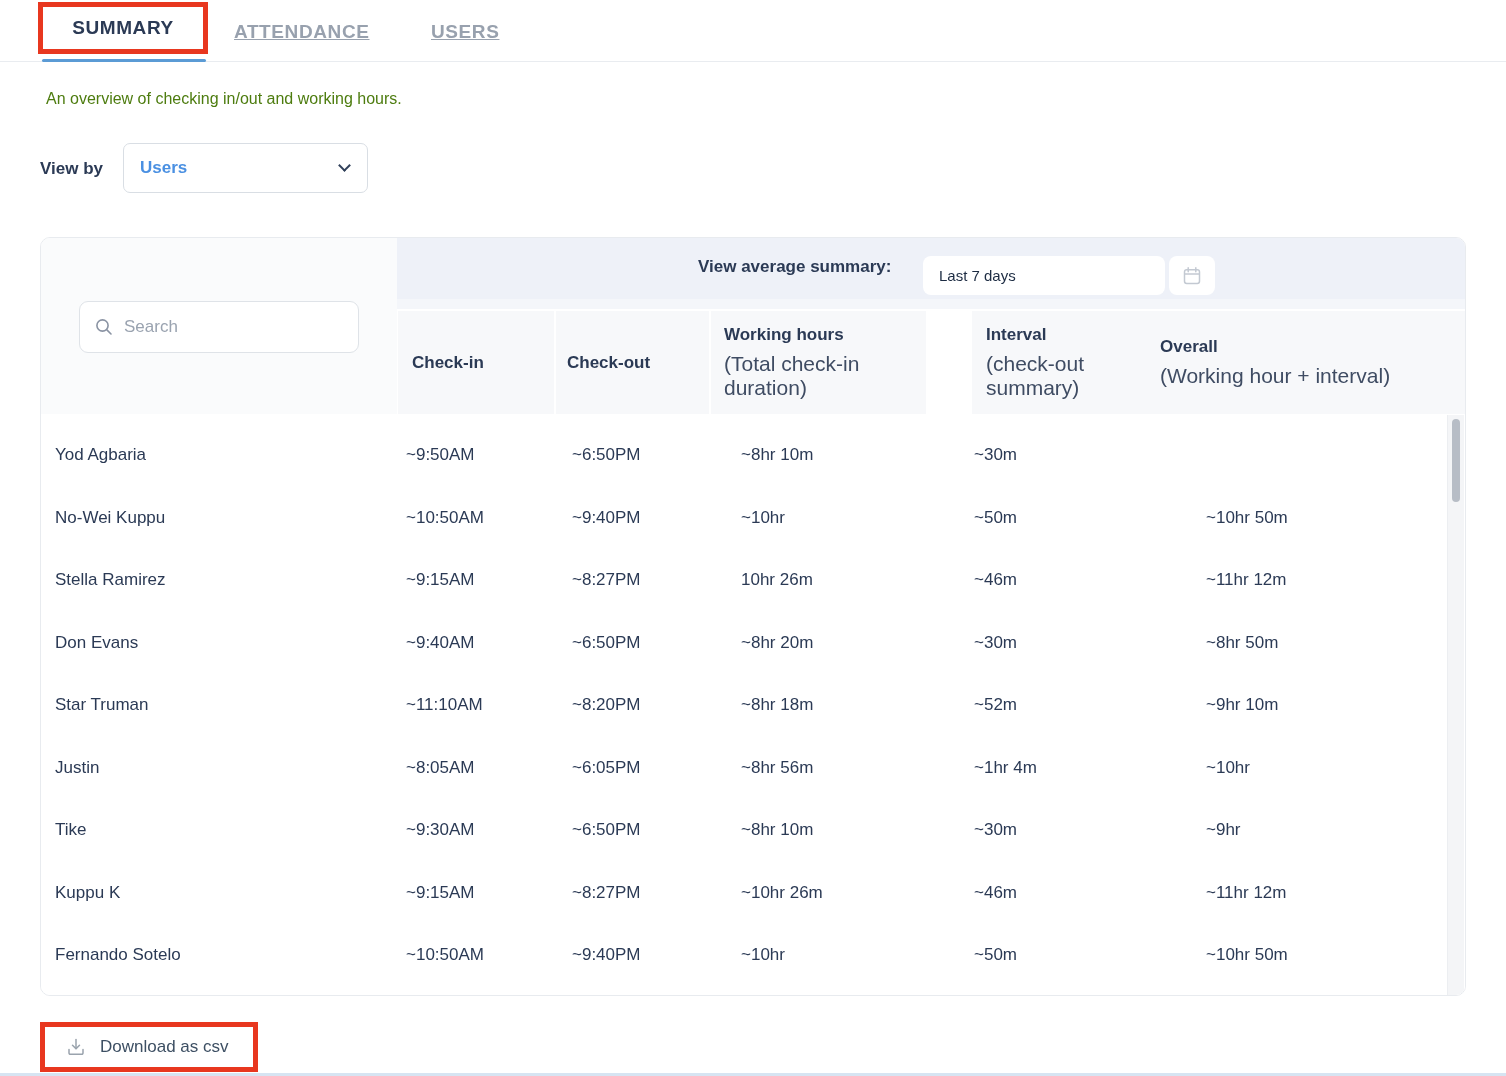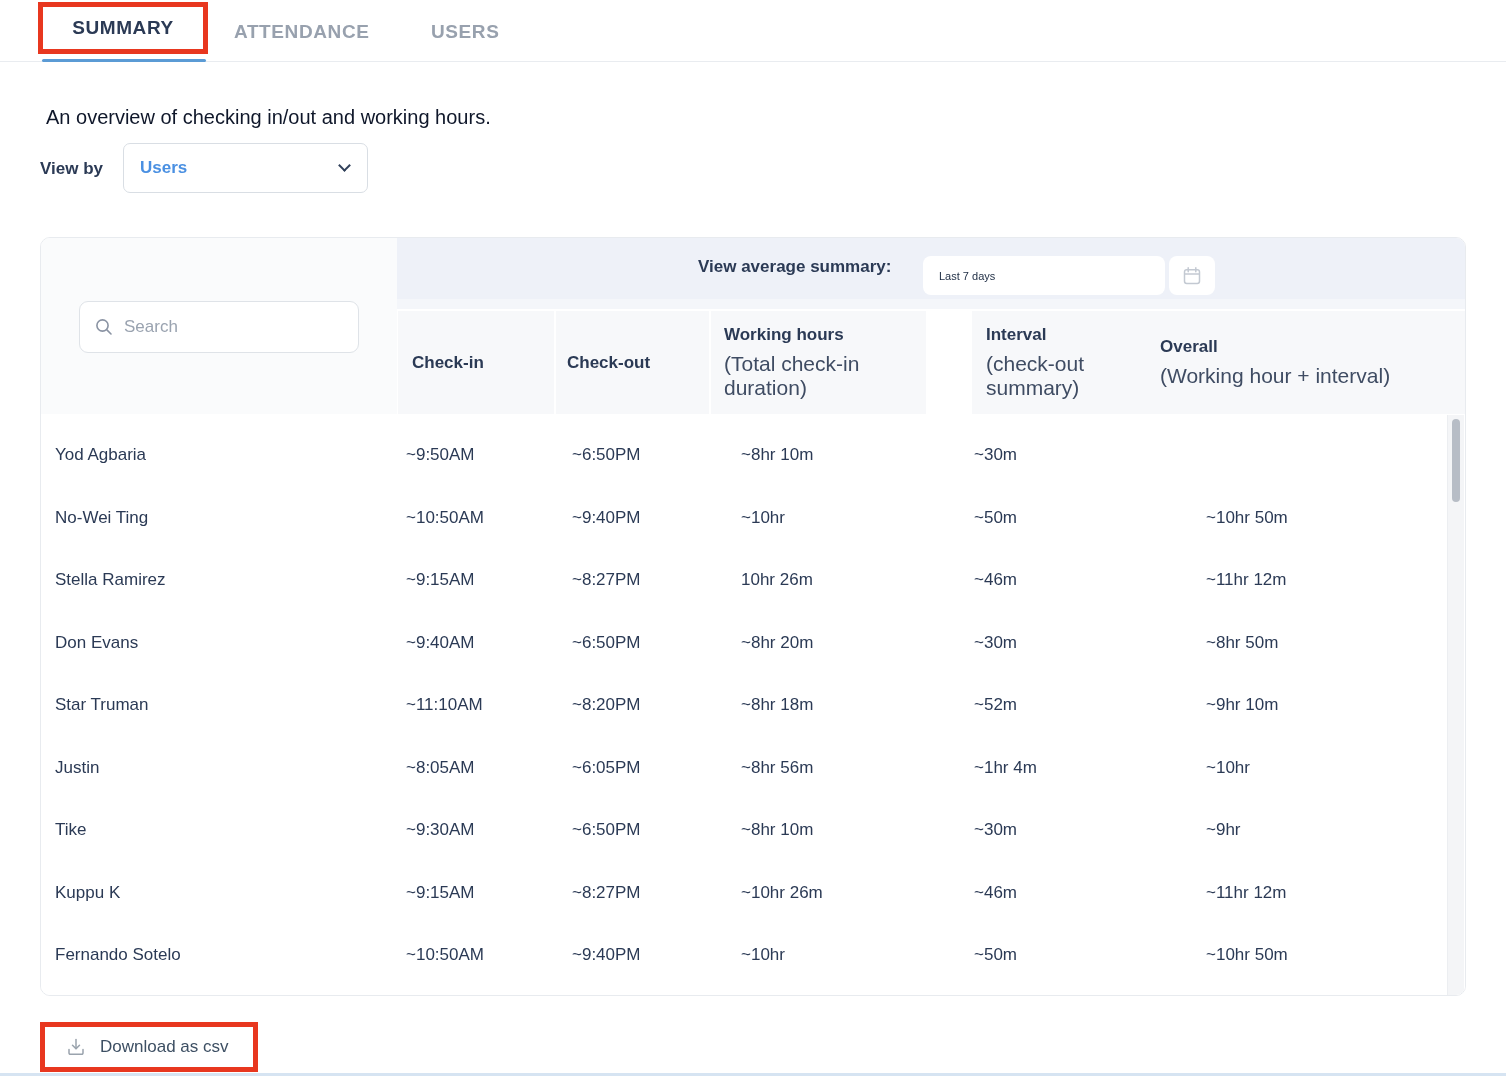--- a/index.html
+++ b/index.html
@@ -5,44 +5,44 @@
   * { margin:0; padding:0; box-sizing:border-box; }
   html,body { background:#ffffff; }
   body { font-family:"Liberation Sans", sans-serif; color:#2b3a55; }
   .page { position:relative; width:1506px; height:1076px; background:#fff; overflow:hidden; }
 
   
   .tabbar { position:absolute; top:0; left:0; width:1506px; height:62px; background:#fff; border-bottom:1px solid #e9ecf0; }
   .summary-annotation { position:absolute; left:38px; top:2px; width:170px; height:52px; border:5px solid #e8371f; display:flex; align-items:center; justify-content:center; background:#fff; }
   .tab { font-size:19px; font-weight:700; letter-spacing:0.6px; cursor:default; }
   .tab.active { color:#2b3a55; }
-  .tab.inactive { color:#98a1ae; position:absolute; top:21px; }
+  .tab.inactive { color:#98a1ae; position:absolute; top:21px;text-decoration:underline; }
   .tab-attendance { left:234px; }
   .tab-users { left:431px; }
   .tab-underline { position:absolute; left:42px; top:59px; width:164px; height:3px; background:#5b9bd5; border-radius:2px; }
 
   
-  .subtitle { position:absolute; left:46px; top:106px; font-size:20px; color:#0f172a; }
+  .subtitle { position:absolute; left:46px; top:90px; font-size:16px; color:#4d7c0f; }
   .viewby-label { position:absolute; left:40px; top:159px; font-size:17px; font-weight:700; color:#2b3a55; }
   .viewby-select { position:absolute; left:123px; top:143px; width:245px; height:50px; background:#fff; border:1px solid #d9dee4; border-radius:7px; display:flex; align-items:center; justify-content:space-between; padding:0 18px 0 16px; cursor:pointer; }
   .viewby-value { font-size:17px; font-weight:700; color:#4a90e2; }
   .chevron-down { width:9px; height:9px; border-right:2px solid #30405a; border-bottom:2px solid #30405a; transform:rotate(45deg); margin-top:-5px; }
 
   
   .table-card { position:absolute; left:40px; top:237px; width:1426px; height:759px; border:1px solid #e8ebef; border-radius:10px; background:#fff; overflow:hidden; }
 
   .search-panel { position:absolute; left:0; top:0; width:356px; height:176px; background:#fafbfc; }
   .search-box { position:absolute; left:38px; top:63px; width:280px; height:52px; background:#fff; border:1px solid #dfe3e8; border-radius:9px; display:flex; align-items:center; padding-left:14px; }
   .search-box input { border:none; outline:none; font-family:"Liberation Sans", sans-serif; font-size:17px; color:#2b3a55; width:210px; margin-left:10px; background:transparent; }
   .search-box input::placeholder { color:#9aa3b0; }
 
   .avg-band { position:absolute; left:356px; top:0; width:1070px; height:61px; background:#eef1f8; }
   .avg-band-strip { position:absolute; left:356px; top:61px; width:1070px; height:10px; background:#f4f6fa; }
   .avg-label { position:absolute; left:657px; top:19px; font-size:17px; font-weight:700; color:#2b3a55; }
-  .range-box { position:absolute; left:882px; top:18px; width:242px; height:39px; background:#fff; border-radius:8px; display:flex; align-items:center; padding-left:16px; font-size:11px; color:#1c2b42; cursor:pointer; }
+  .range-box { position:absolute; left:882px; top:18px; width:242px; height:39px; background:#fff; border-radius:8px; display:flex; align-items:center; padding-left:16px; font-size:15px; color:#1c2b42; cursor:pointer; }
   .calendar-box { position:absolute; left:1128px; top:18px; width:46px; height:39px; background:#fff; border-radius:8px; display:flex; align-items:center; justify-content:center; cursor:pointer; }
 
   .col-head { position:absolute; top:73px; height:103px; background:#f7f8fa; display:flex; flex-direction:column; justify-content:center; }
   .col-head .col-title { font-size:17px; font-weight:700; color:#2b3a55; }
   .col-head .col-sub { font-size:21px; color:#3f4c63; margin-top:7px; }
   .col-head .col-sub:empty { display:none; }
   .ch-1 { left:357px; width:156px; padding-left:14px; }
   .ch-2 { left:515px; width:153px; padding-left:11px; }
   .ch-3 { left:670px; width:215px; padding-left:13px; }
   .ch-4 { left:931px; width:206px; padding-left:14px; }
@@ -138,21 +138,21 @@
     <div class="table-body" id="table-body">
   <div class="t-row">
     <span class="c-name">Yod Agbaria</span>
     <span class="c-in">~9:50AM</span>
     <span class="c-out">~6:50PM</span>
     <span class="c-wh">~8hr 10m</span>
     <span class="c-int">~30m</span>
   </div>
 
   <div class="t-row">
-    <span class="c-name">No-Wei Ting</span>
+    <span class="c-name">No-Wei Kuppu</span>
     <span class="c-in">~10:50AM</span>
     <span class="c-out">~9:40PM</span>
     <span class="c-wh">~10hr</span>
     <span class="c-int">~50m</span>
     <span class="c-ov">~10hr 50m</span>
   </div>
 
   <div class="t-row">
     <span class="c-name">Stella Ramirez</span>
     <span class="c-in">~9:15AM</span>

